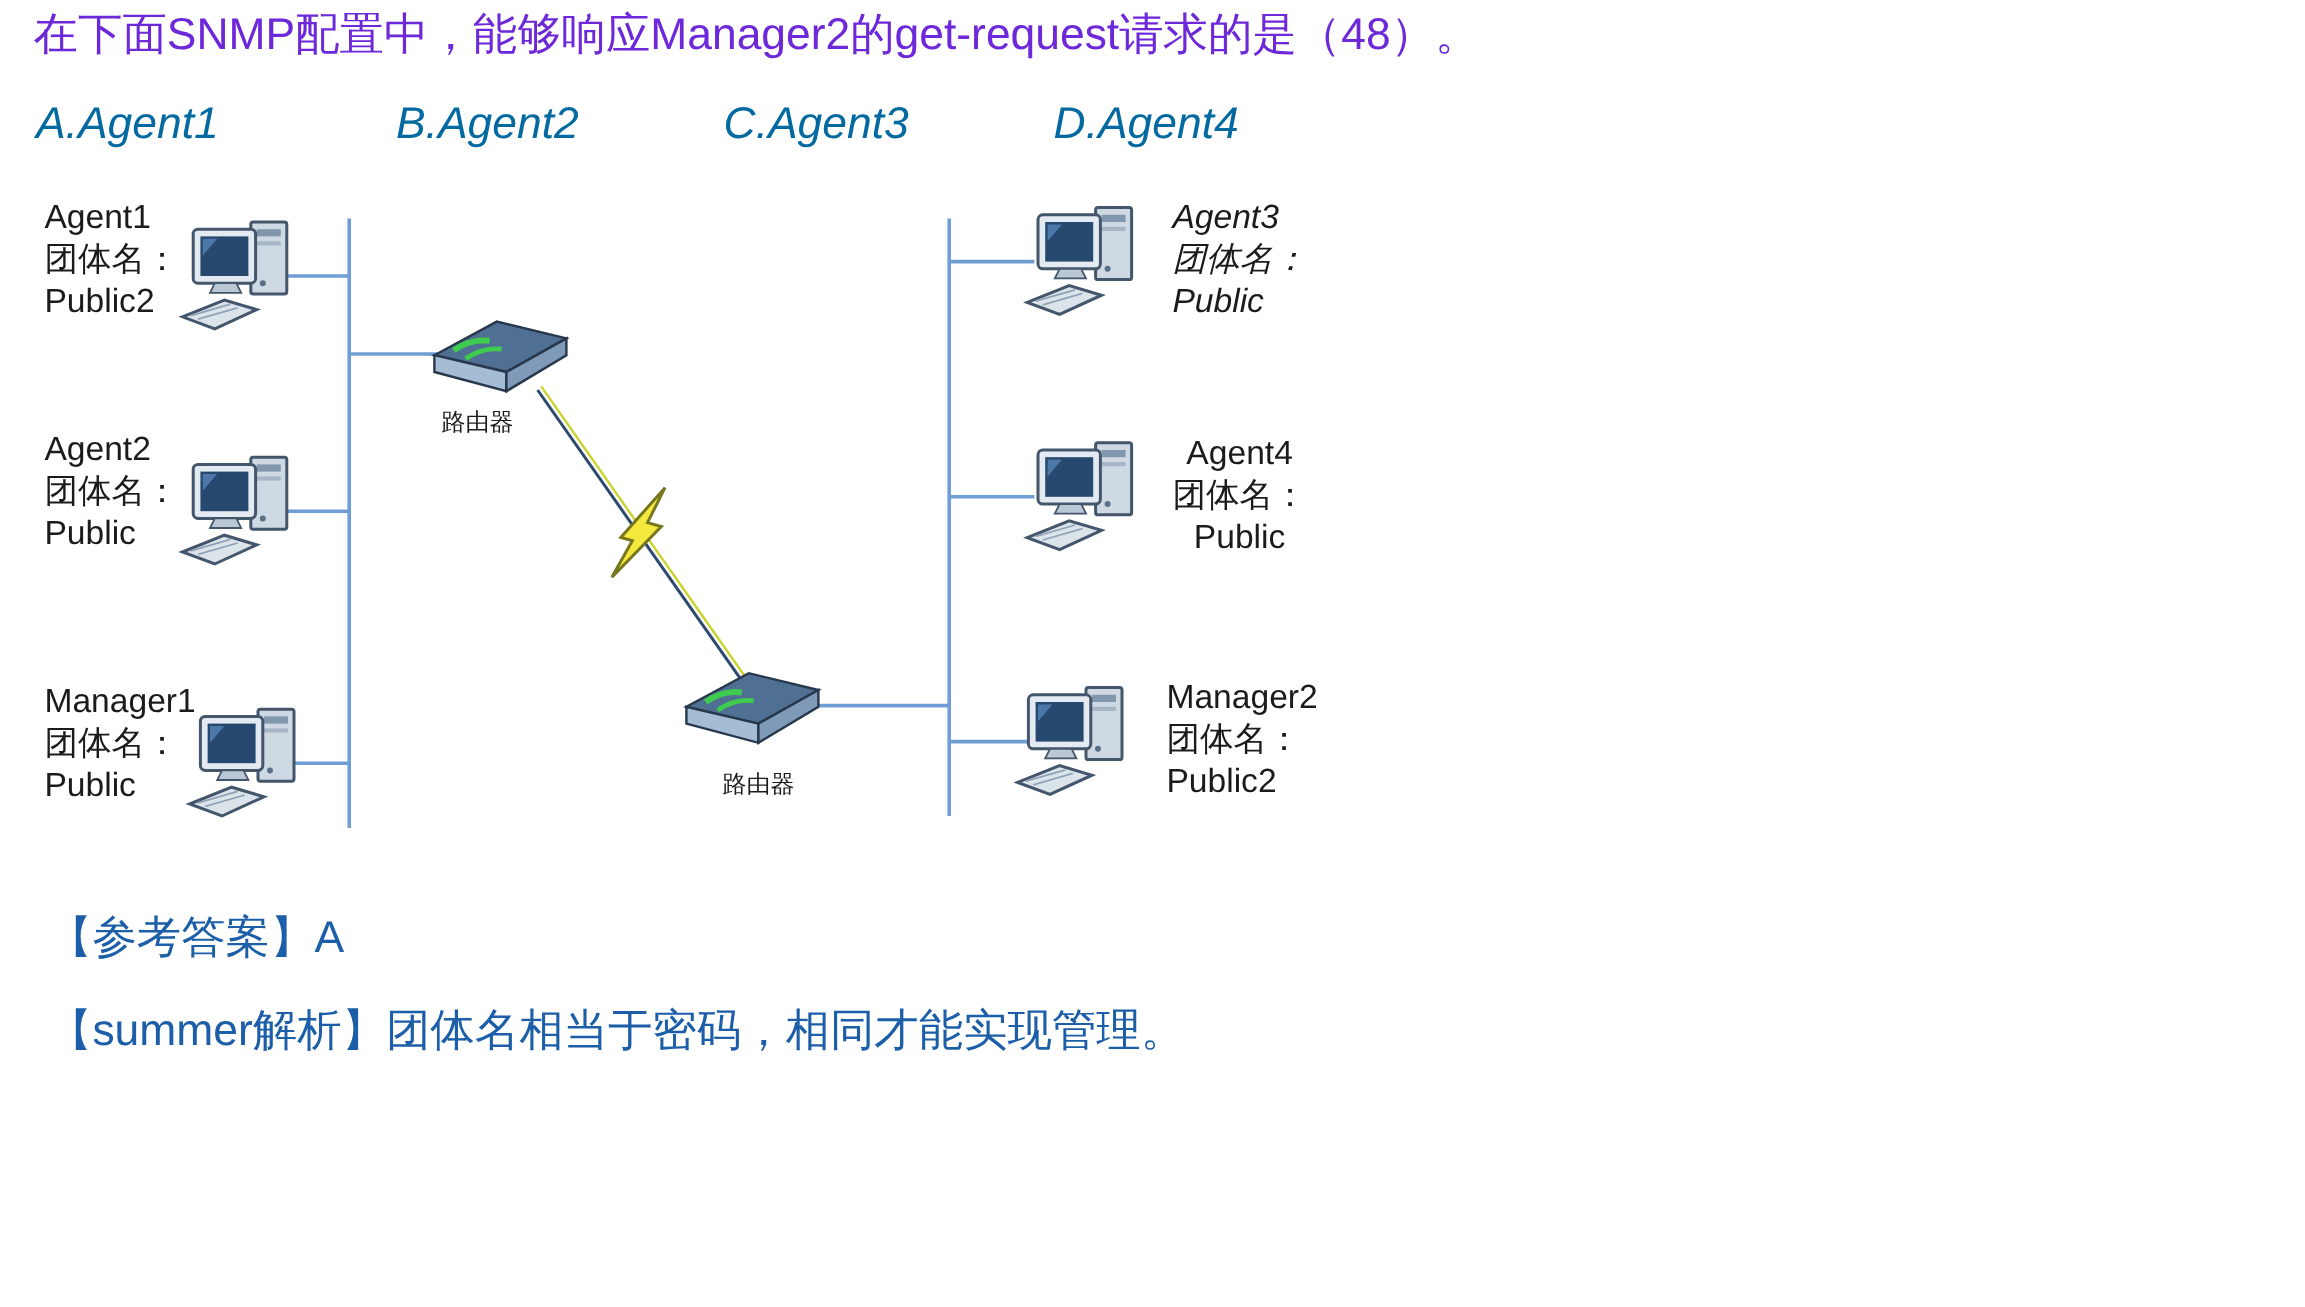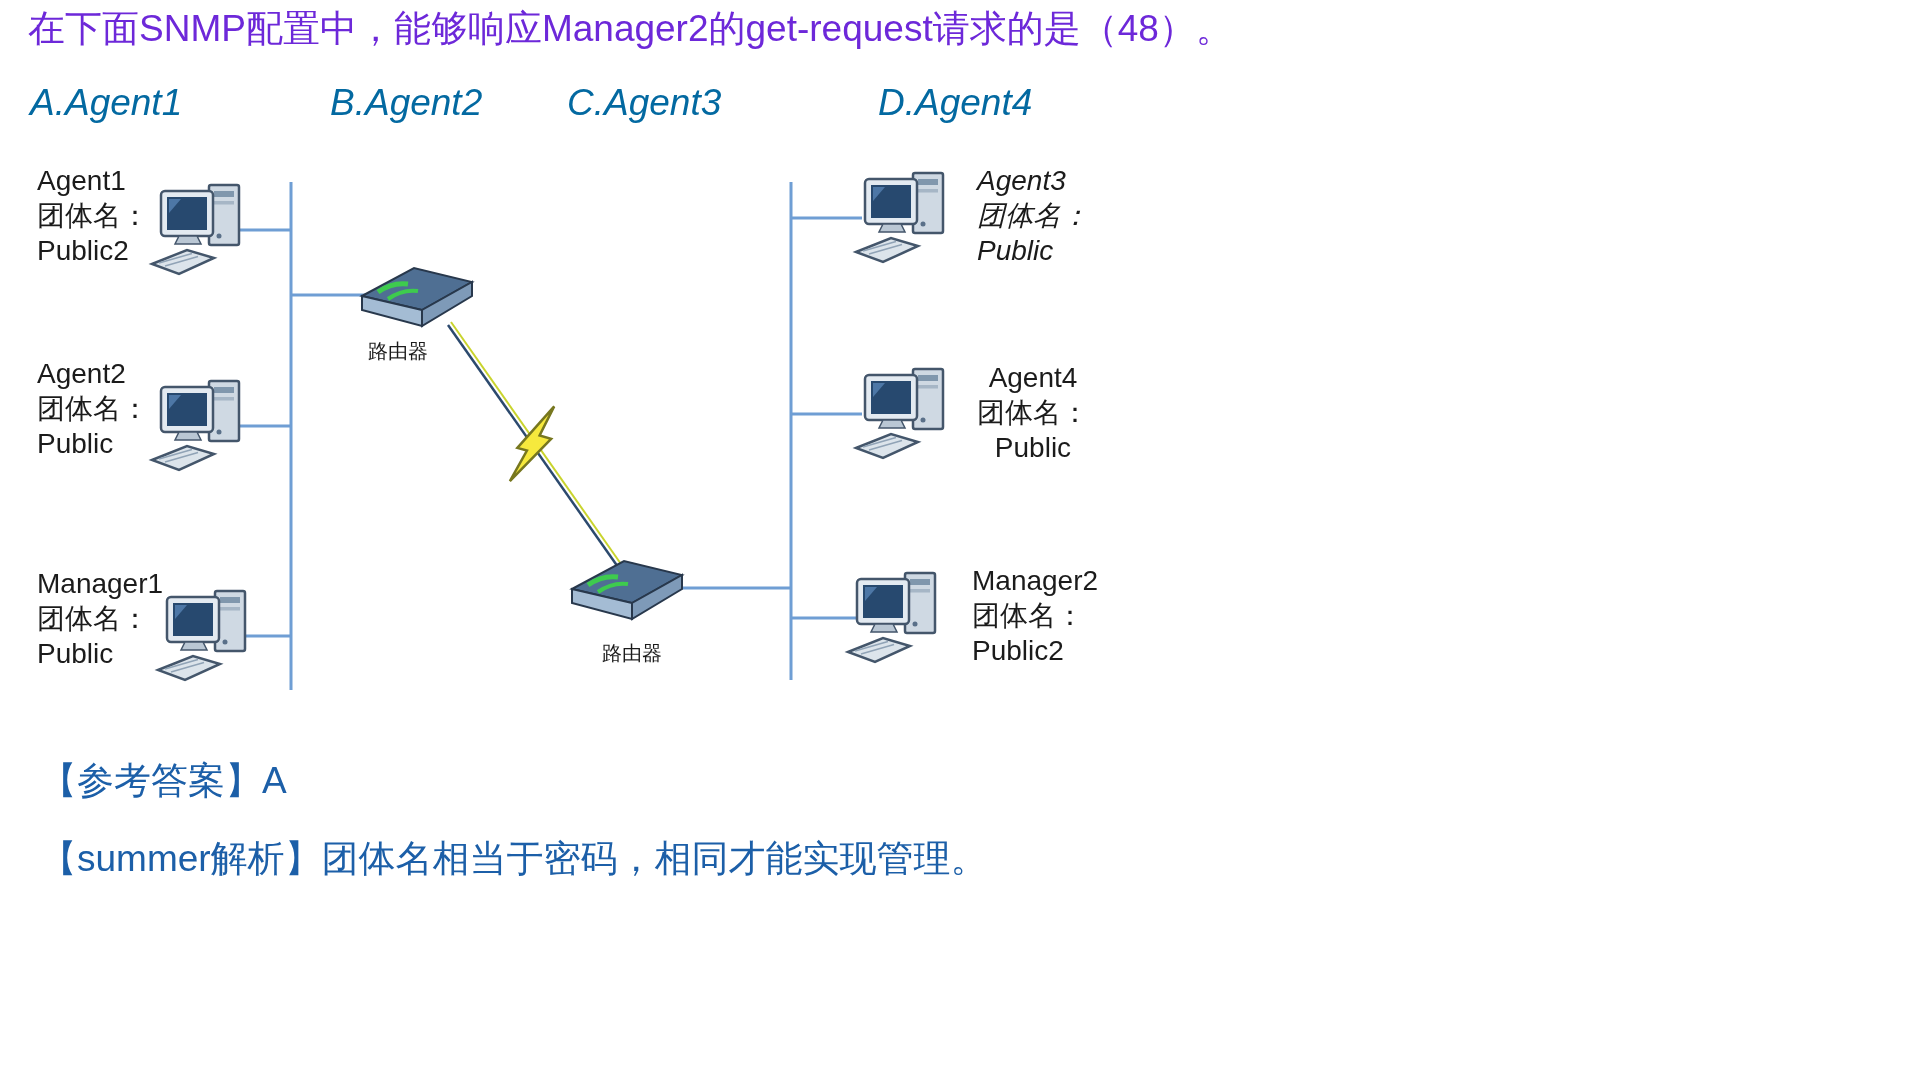--- a/index.html
+++ b/index.html
@@ -9,21 +9,21 @@
     font-family: "Liberation Sans", "DejaVu Sans", sans-serif;
     position: relative;
     overflow: hidden;
     color: #111111;
   }
   .abs { position: absolute; }
   .title { left: 28px; top: 4px; font-size: 37px; color: #6d28d9; white-space: nowrap; }
   .option { top: 82px; font-size: 37px; color: #0369a1; white-space: nowrap; font-style: italic; }
   .opt-a { left: 30px; }
   .opt-b { left: 310px; margin-left: 20px; }
-  .opt-c { left: 567px; }
+  .opt-c { left: 603px; }
   .opt-d { left: 878px; }
   svg.netlayer { left: 0; top: 0; }
   .net-line { stroke: var(--connector-line, #6f9ed4); stroke-width: 3; }
   .wan-line-dark { stroke: #2c4a6e; stroke-width: 2.5; }
   .wan-line-yellow { stroke: #c9d42e; stroke-width: 2; }
   .node-label { font-size: 28px; line-height: 35px; color: #1b1b1b; white-space: nowrap; margin-left: 12px; }
   .router-label { font-size: 20px; color: #1b1b1b; white-space: nowrap; }
   .answer-line { left: 40px; font-size: 37px; color: var(--answer-text, #1c5fa8); white-space: nowrap; }
   .ans-1 { top: 756px; }
   .ans-2 { top: 834px; }

